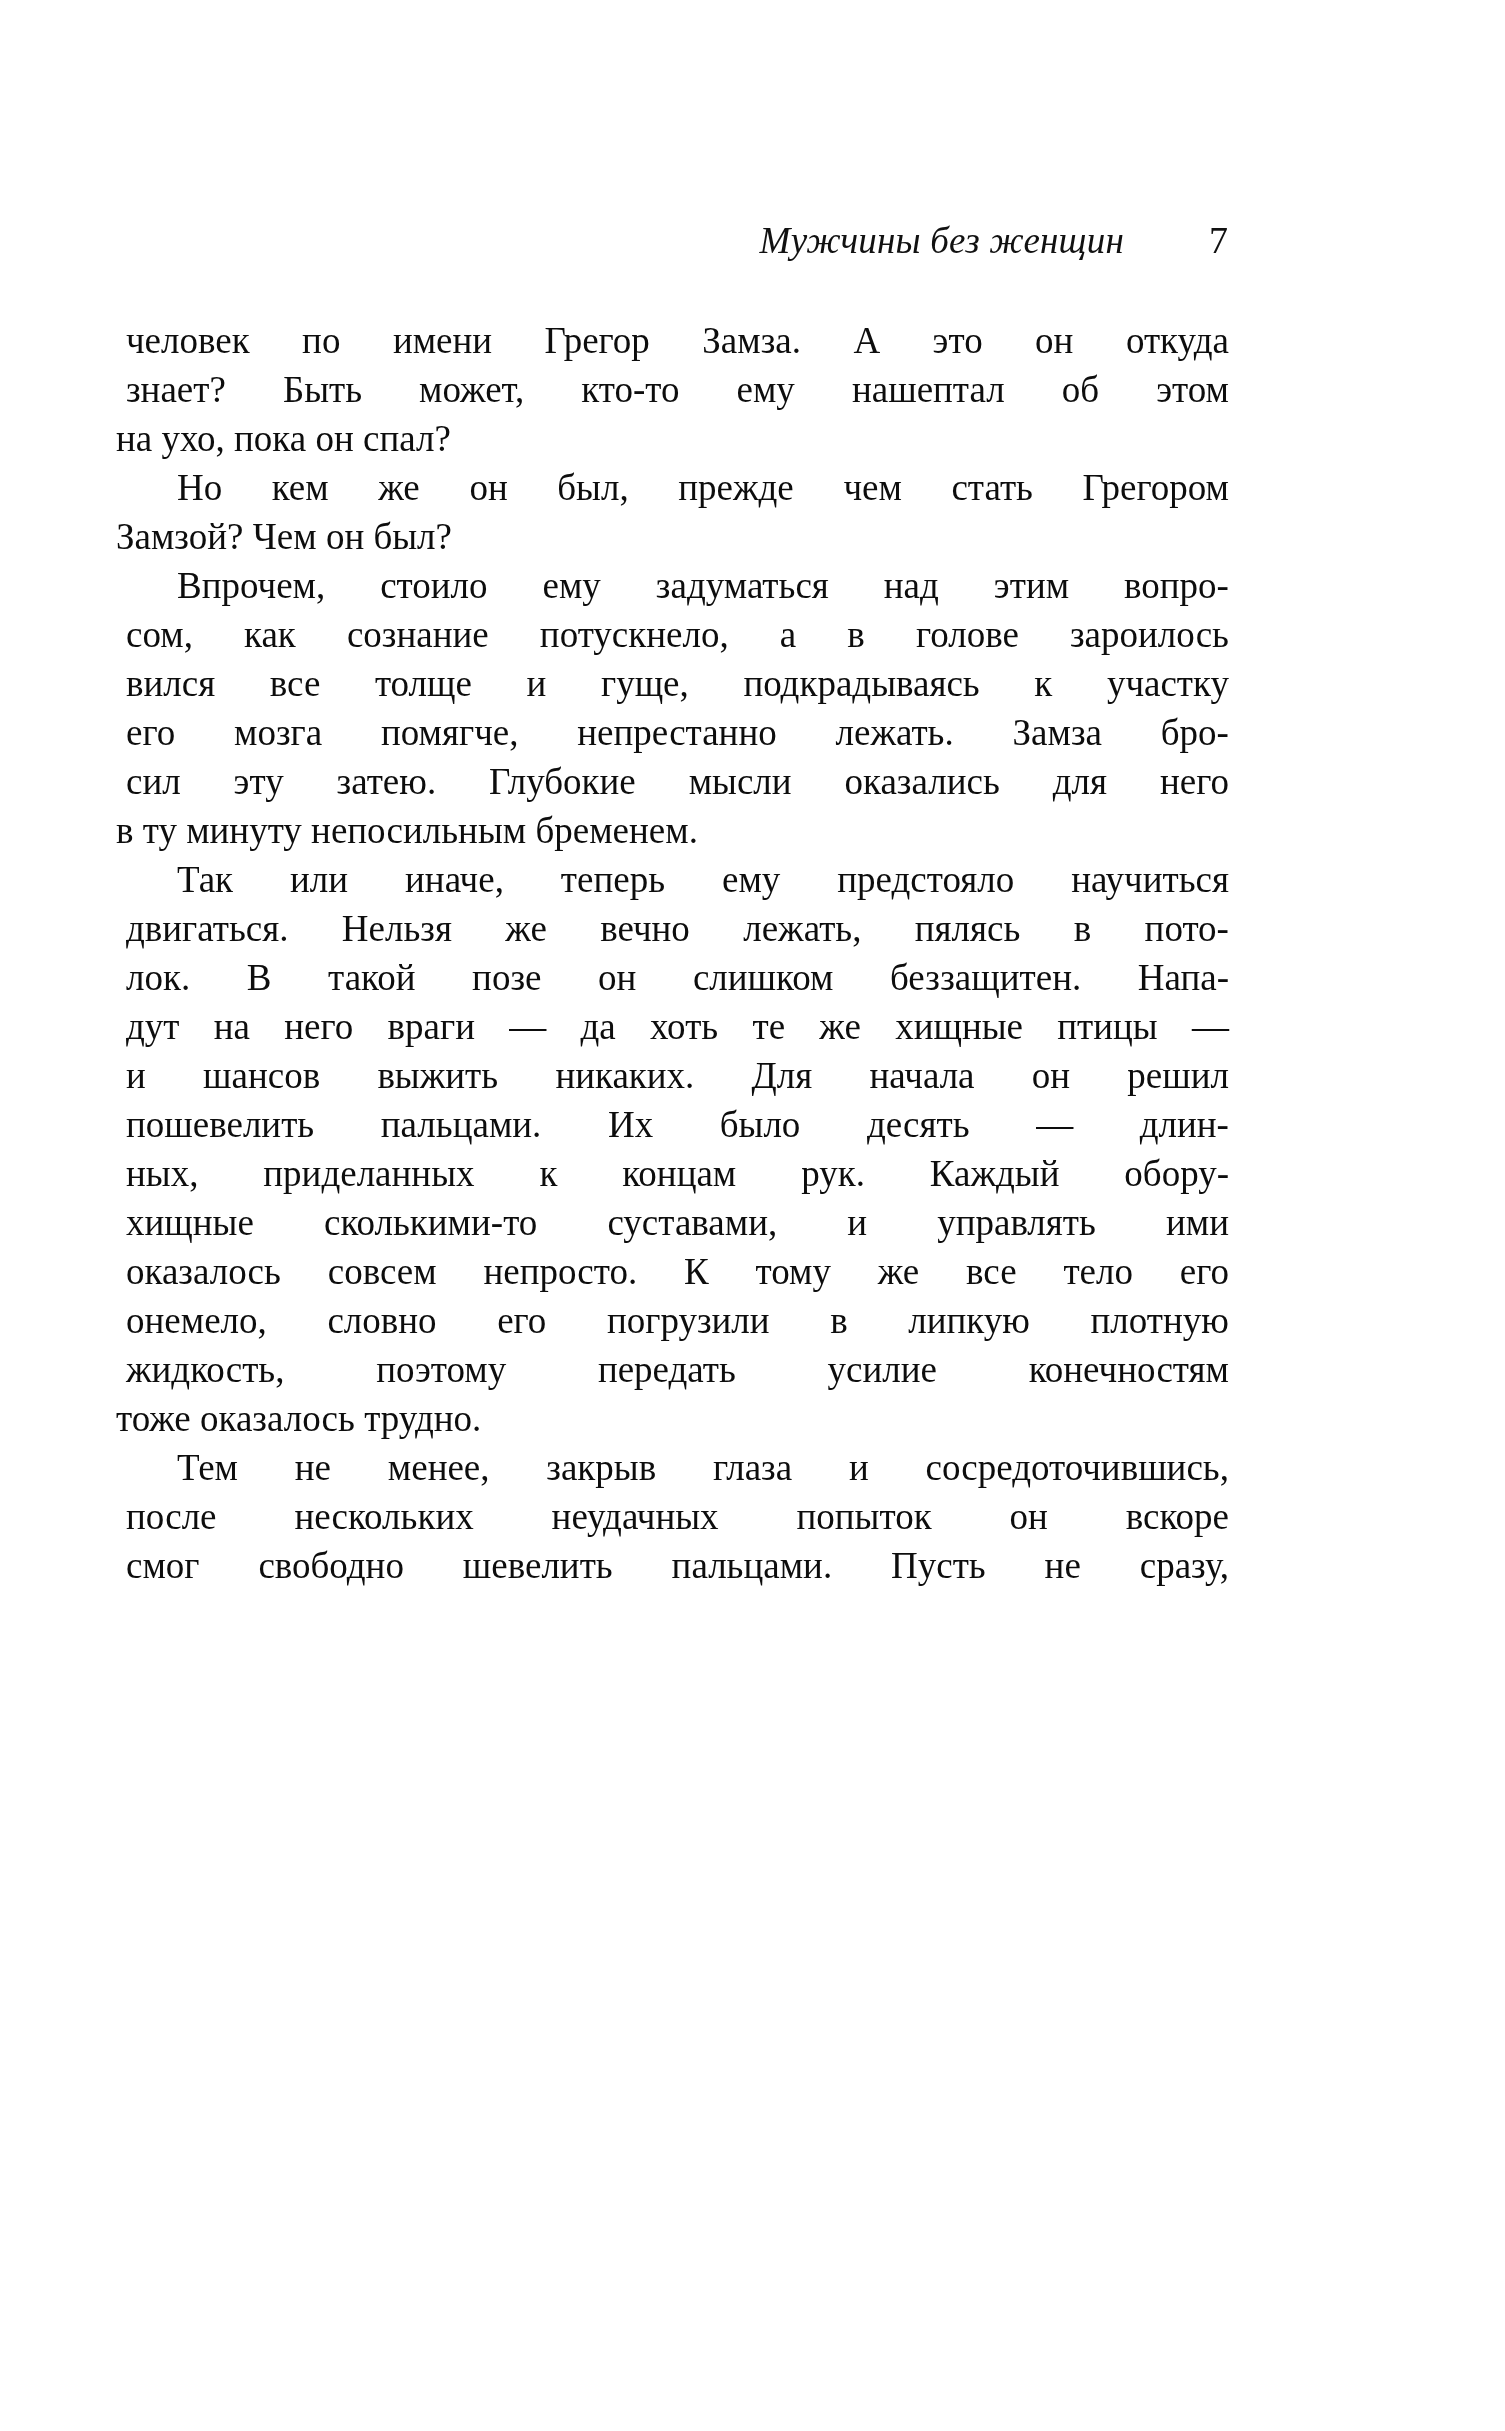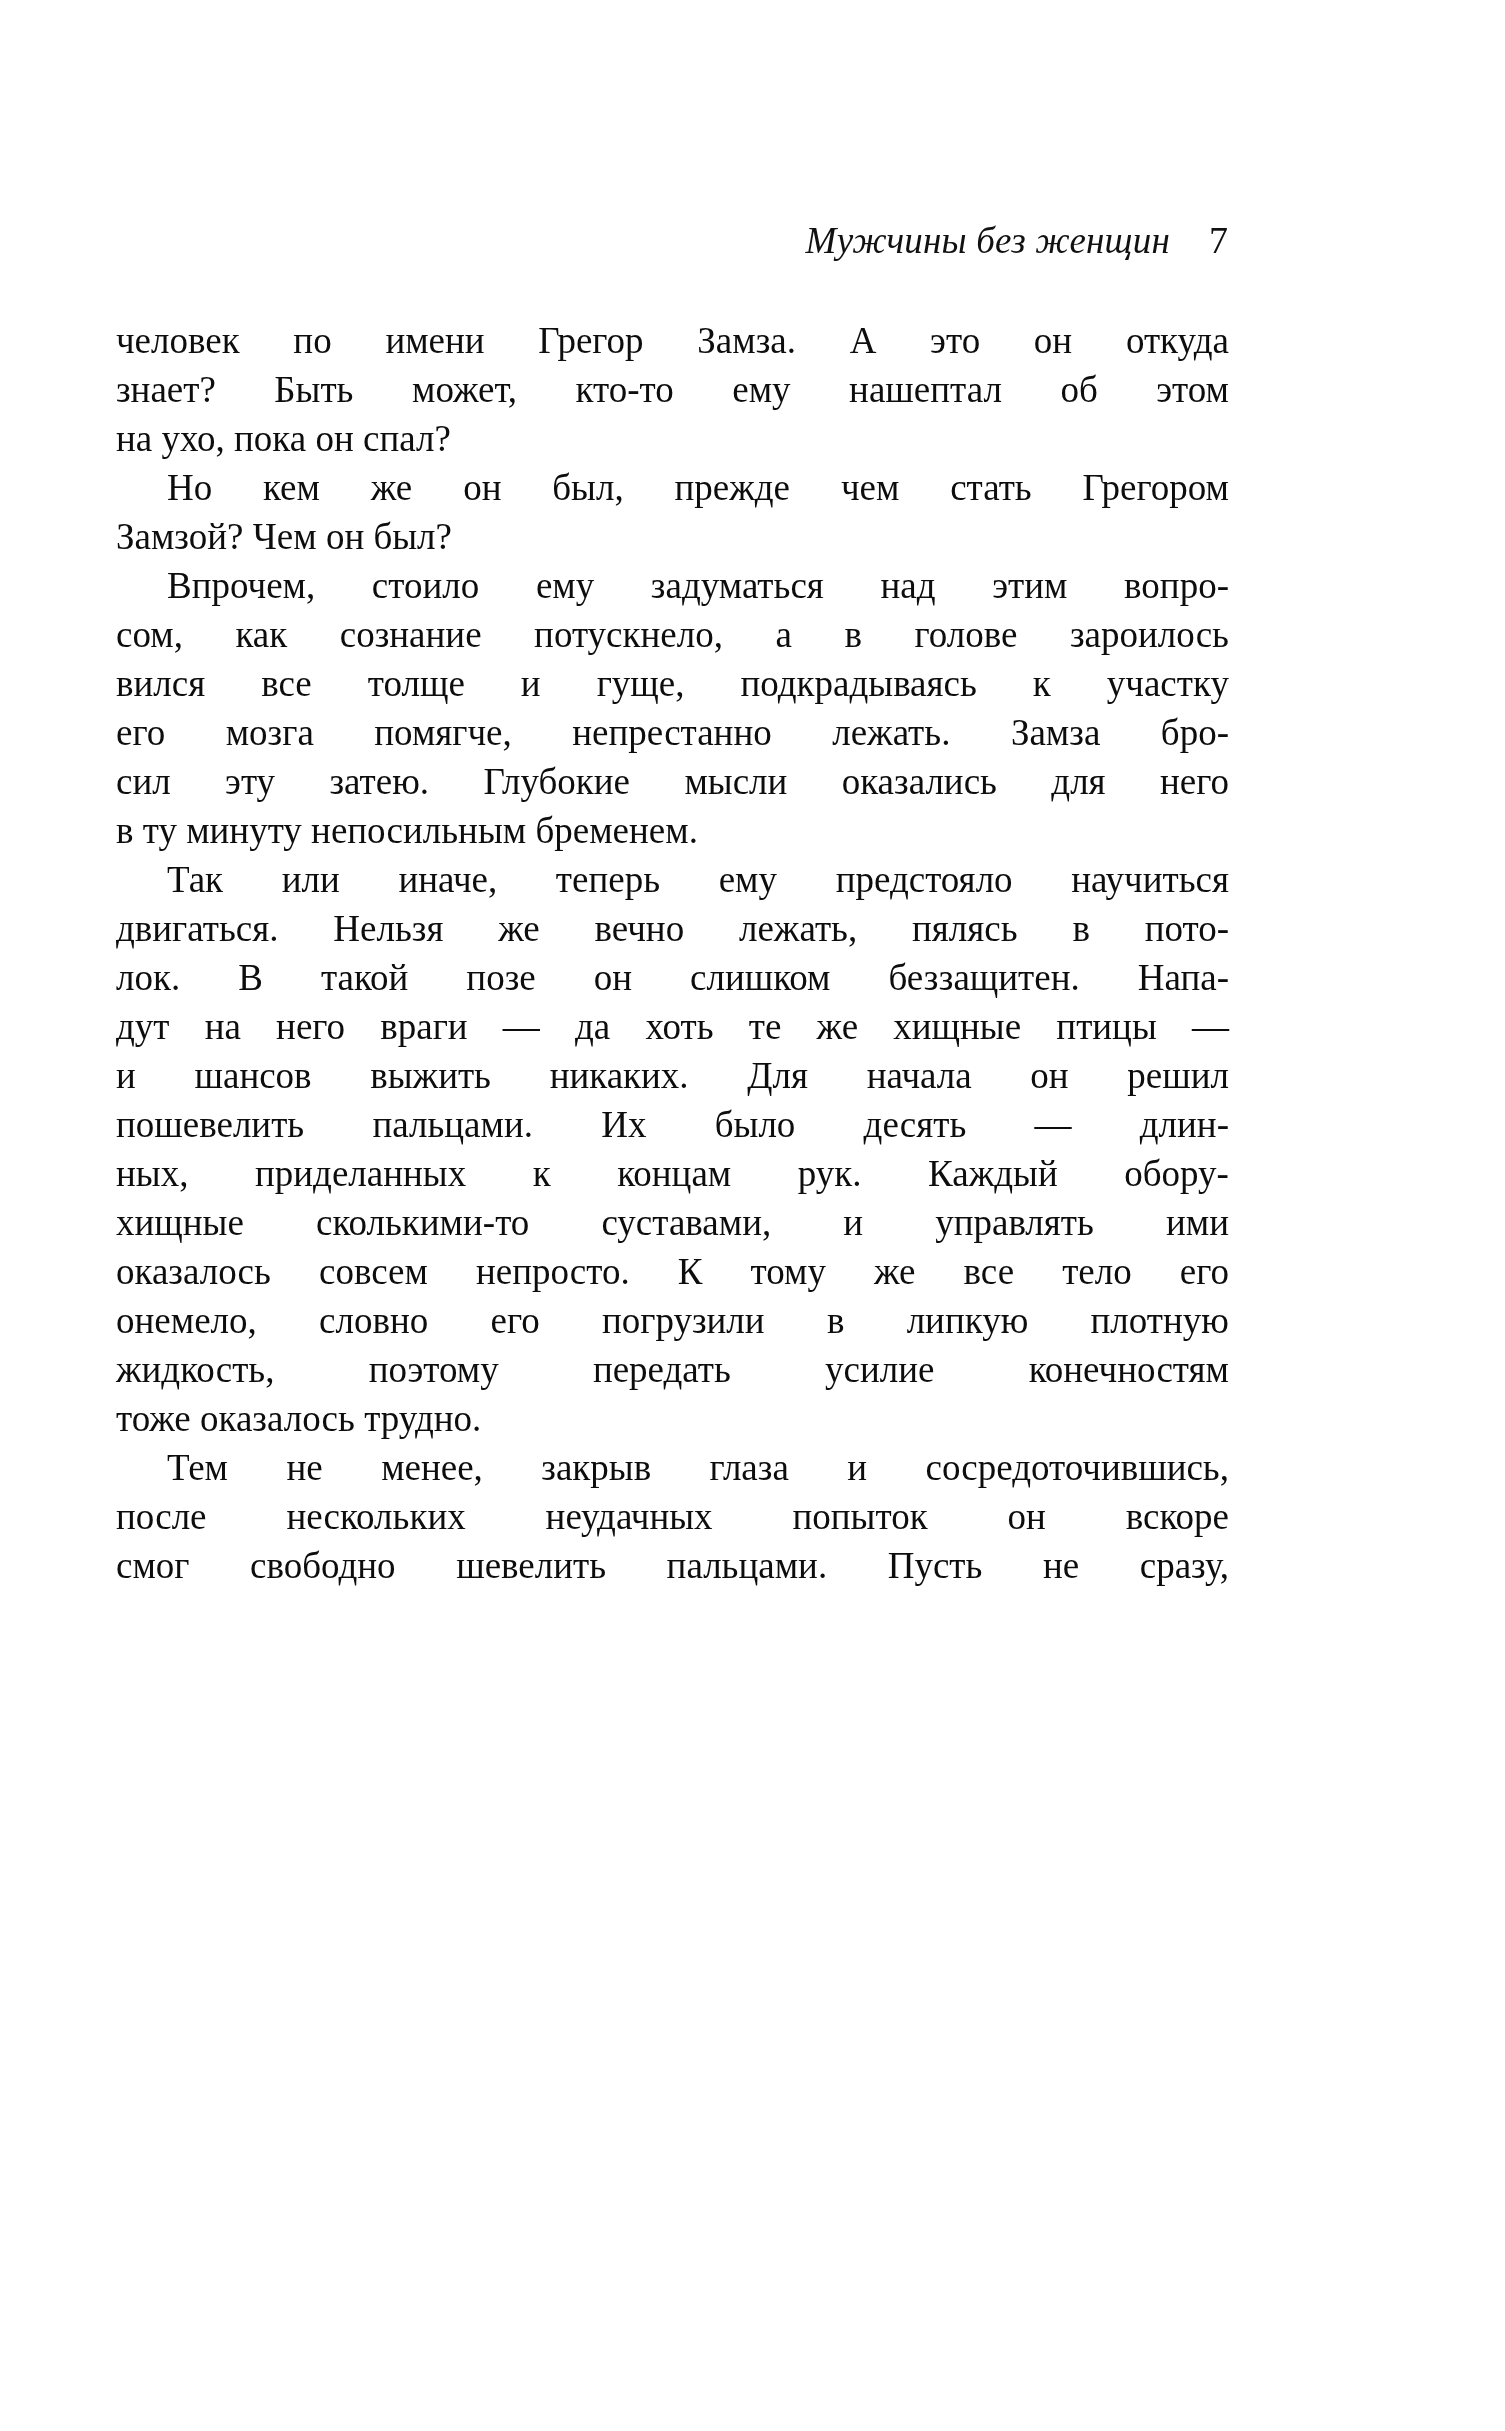--- a/index.html
+++ b/index.html
@@ -30,20 +30,21 @@
   
   .running-head {
     position: absolute;
     left: 116px;
     top: 218px;
     width: 1112px;
     display: flex;
     justify-content: flex-end;
     align-items: baseline;
     white-space: nowrap;
+    gap: 46px;
   }
   .running-head-title {
     font-style: italic;
     font-size: 37px;
     line-height: 45px;
     letter-spacing: 0.2px;
     color: #111111;
   }
   .running-head-folio {
     font-style: normal;
@@ -76,20 +77,21 @@
   .line {
     display: block;
     white-space: pre;
     font-size: 37px;
     line-height: 49px;
   }
   .line.just {
     display: flex;
     justify-content: space-between;
     white-space: pre;
+    margin-left: 10px;
   }
   .line.just > span { white-space: pre; }
   .line.indent-first {
     padding-left: 51px;
   }
   .line.just.indent-first {
     padding-left: 51px;
     align-items: center;
   }
 </style>

